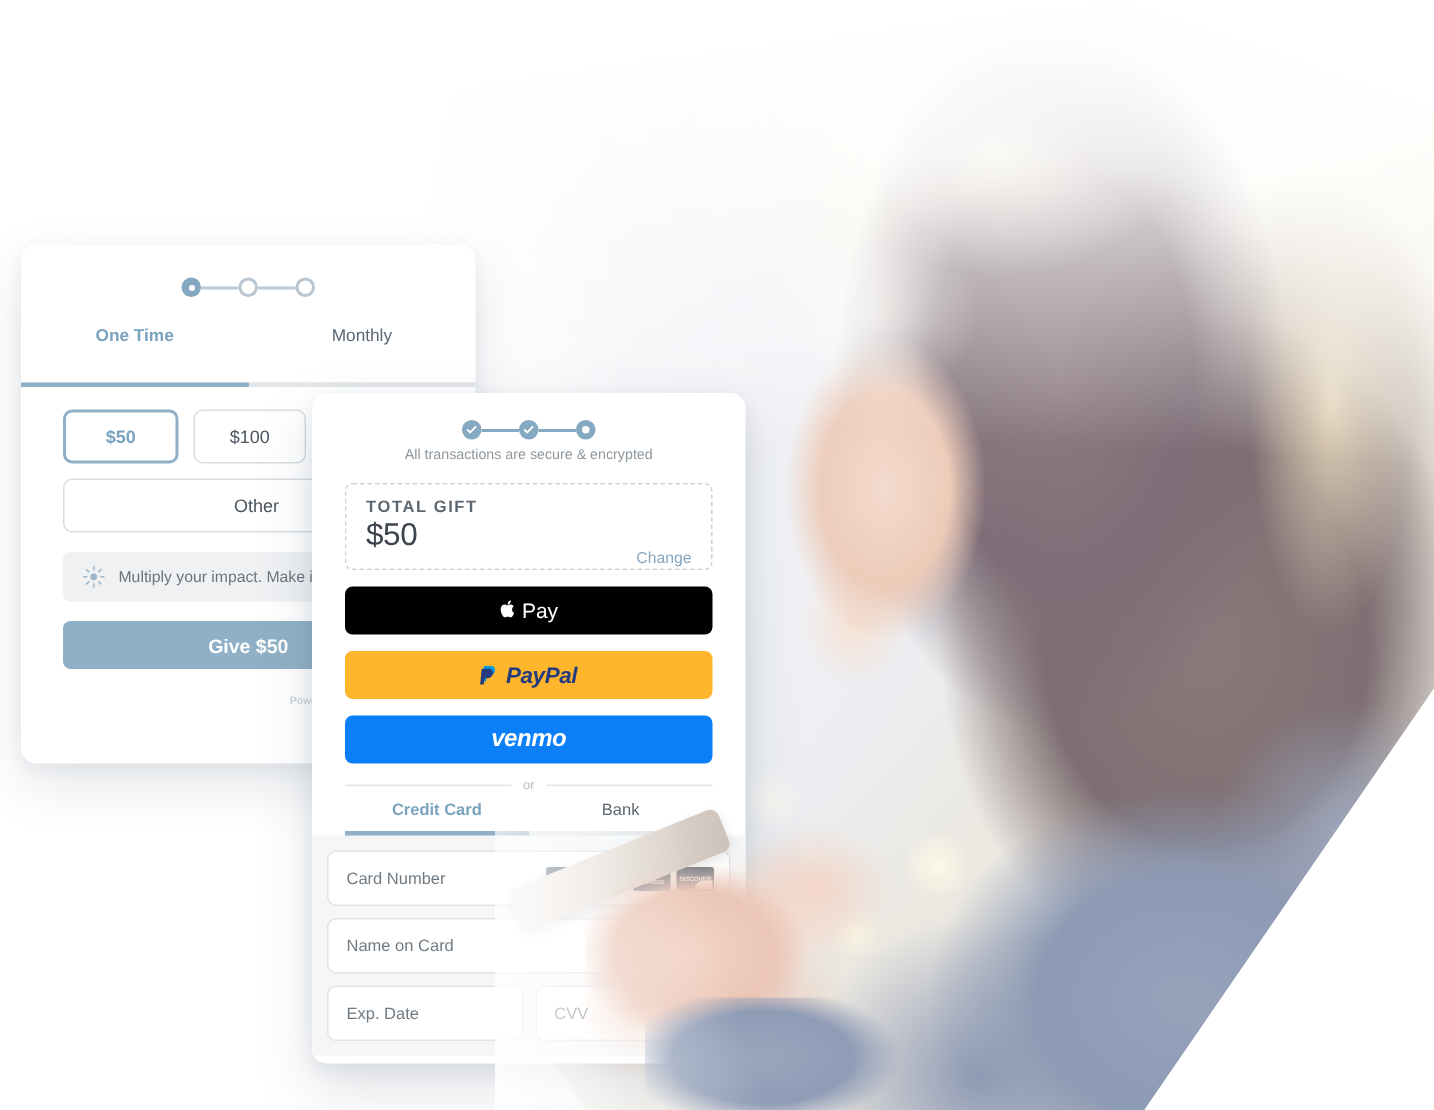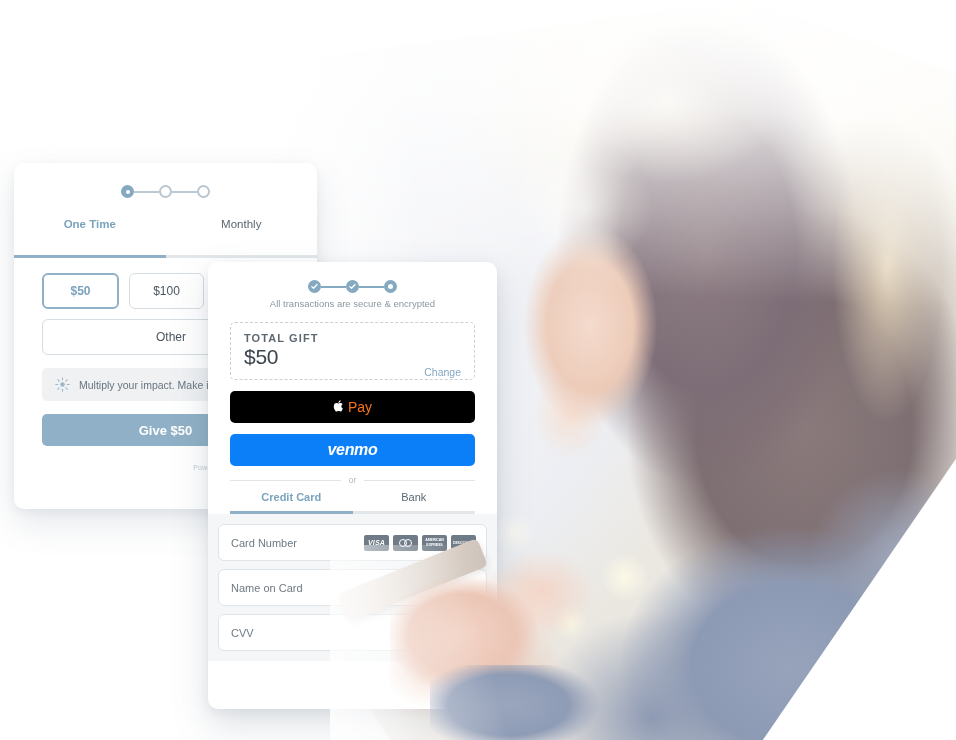--- a/index.html
+++ b/index.html
@@ -214,21 +214,21 @@
   #total-amount { font-size: 21px; color: #3c454e; margin-top: 1px; letter-spacing: -.3px; }
   #total-change {
     position: absolute; right: 13px; bottom: 1px;
     font-size: 10.5px; color: #86a7c1;
   }
 
   .paybtn {
     height: 32px; border-radius: 5px; margin-top: 11px;
     display: flex; align-items: center; justify-content: center;
   }
-  #applepay { background: #000000; color: #f97316; font-size: 14px; }
+  #applepay { background: #000000; color: #ffffff; font-size: 14px; }
   #paypal   { background: #ffb62d; }
   #venmo    { background: #0b7ff7; color: #ffffff; font-size: 16px; font-weight: bold; font-style: italic; letter-spacing: -.3px; }
 
   .or-row { display: flex; align-items: center; gap: 8px; margin-top: 9px; }
   .or-line { flex: 1; height: 1px; background: #e1e5e8; }
   .or-text { font-size: 8.5px; color: #b3bbc2; }
 
   .tabs2 { display: flex; margin-top: 6px; }
   .tab2 { flex: 1; text-align: center; font-size: 11px; color: #5b6772; padding-bottom: 8px; }
   .tab2.active { color: #7aa3bd; font-weight: bold; }
@@ -427,20 +427,29 @@
       <div class="paybtn" id="applepay">
         <span style="margin-right:3px">
           <svg viewBox="0 0 16 19" width="12" height="14">
             <path d="M11.2 10.1c0-2 1.6-2.9 1.7-3-0.9-1.3-2.3-1.5-2.8-1.6-1.2-0.1-2.4 0.7-3 0.7-0.6 0-1.5-0.7-2.5-0.7-1.3 0-2.5 0.8-3.1 1.9-1.3 2.3-0.3 5.8 1 7.7 0.6 0.9 1.4 2 2.4 1.9 1-0.0 1.3-0.6 2.5-0.6 1.2 0 1.5 0.6 2.5 0.6 1.0-0.0 1.7-0.9 2.3-1.9 0.7-1.1 1-2.2 1-2.2-0.0-0.0-2-0.8-2-2.8z" fill="#ffffff"></path>
             <path d="M9.4 4.2c0.5-0.6 0.9-1.5 0.8-2.4-0.8 0.0-1.7 0.5-2.2 1.2-0.5 0.6-0.9 1.5-0.8 2.4 0.9 0.1 1.7-0.5 2.2-1.2z" fill="#ffffff"></path>
           </svg>
         </span>
         <span>Pay</span>
       </div>
 
+      <div class="paybtn" id="paypal">
+        <span style="margin-right:4px;display:flex">
+          <svg viewBox="0 0 18 20" width="13" height="15">
+            <path d="M3.6 1h6.1c2.9 0 4.6 1.5 4.2 4.3-0.4 2.9-2.5 4.4-5.4 4.4H6.3l-0.9 5.6H2.1L3.6 1z" fill="#009CDE"></path>
+            <path d="M1.6 3.6h6.1c2.9 0 4.6 1.5 4.2 4.3-0.4 2.9-2.5 4.4-5.4 4.4H4.3l-0.9 5.7H0.1l1.5-14.4z" fill="#253B80"></path>
+          </svg>
+        </span>
+        <span style="font-size:15px;font-weight:bold;font-style:italic;letter-spacing:-.3px;color:#253B80">PayPal</span>
+      </div>
 
       <div class="paybtn" id="venmo">venmo</div>
 
       <div class="or-row">
         <span class="or-line"></span>
         <span class="or-text">or</span>
         <span class="or-line"></span>
       </div>
 
       <div class="tabs2">
@@ -468,20 +477,23 @@
           <span class="brand disc">DISCOVER</span>
         </span>
       </div>
 
       <div class="field">
         <span>Name on Card</span>
       </div>
 
       <div class="field-row">
         <div class="field">
+          <span>Exp. Date</span>
+        </div>
+        <div class="field">
           <span>CVV</span>
         </div>
       </div>
     </div>
   </div>
 
   <div id="hand-overlay">
     <div class="ov-phone"></div>
     <div class="ov-hand"></div>
     <div class="ov-sleeve"></div>

